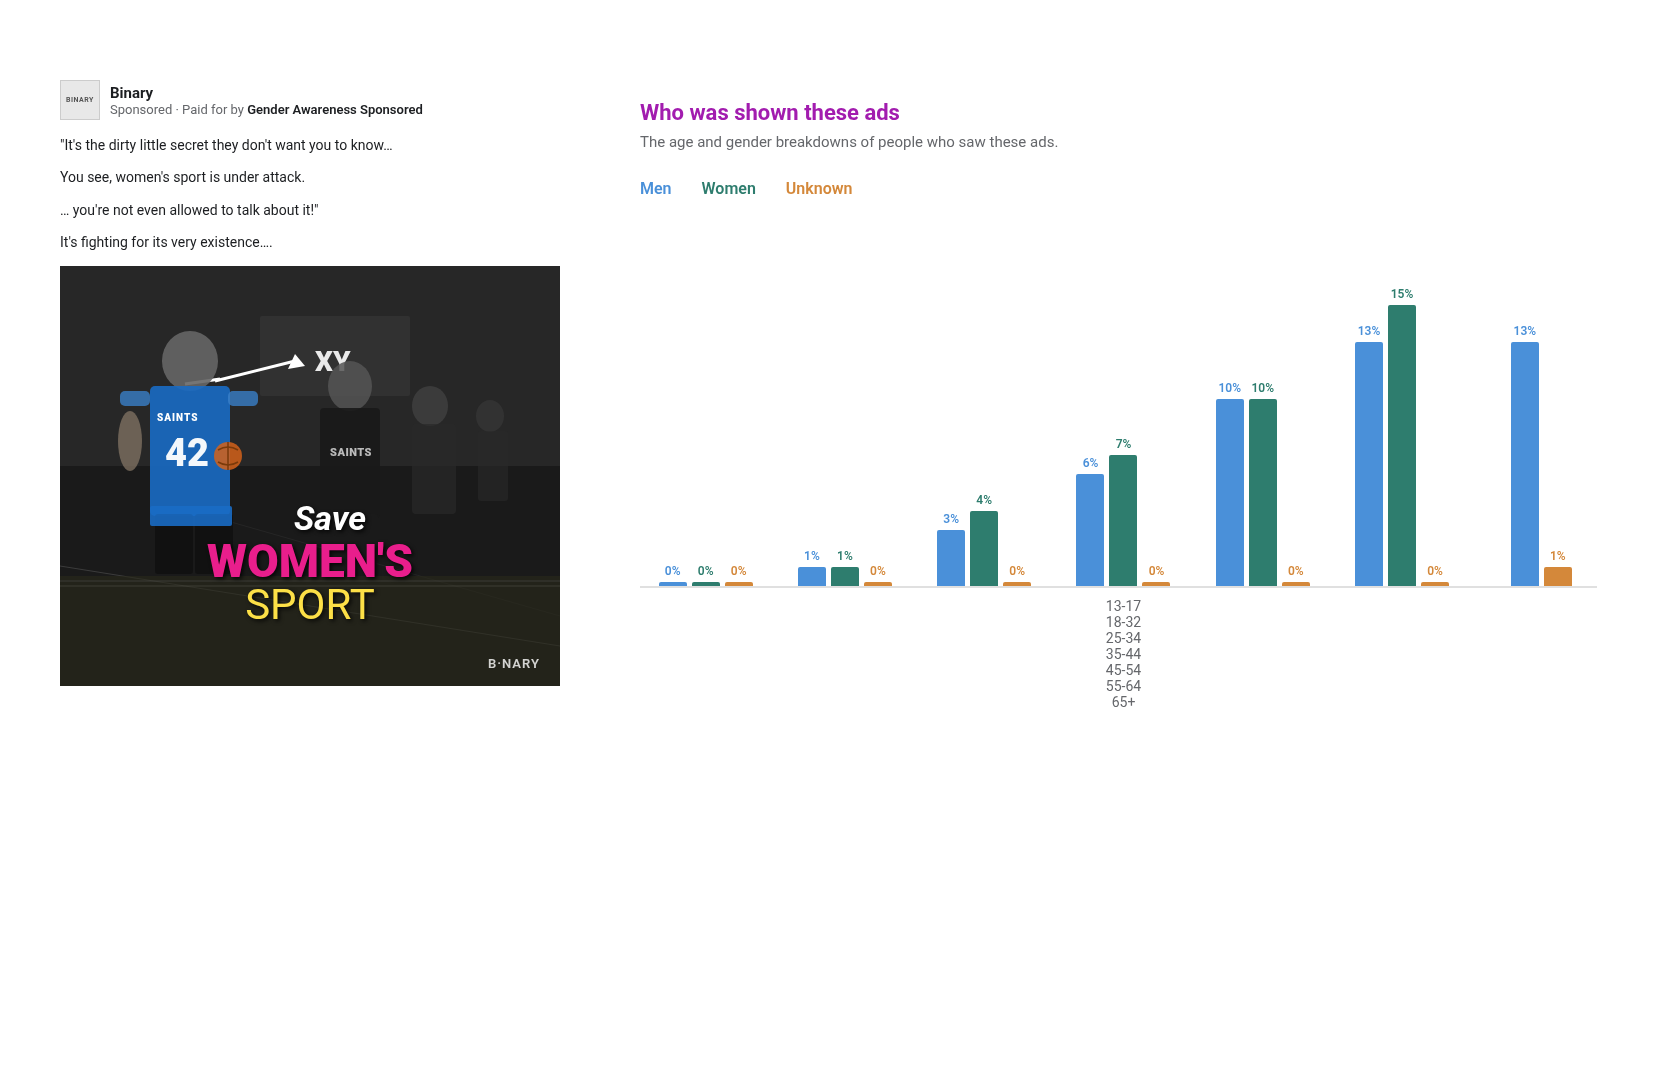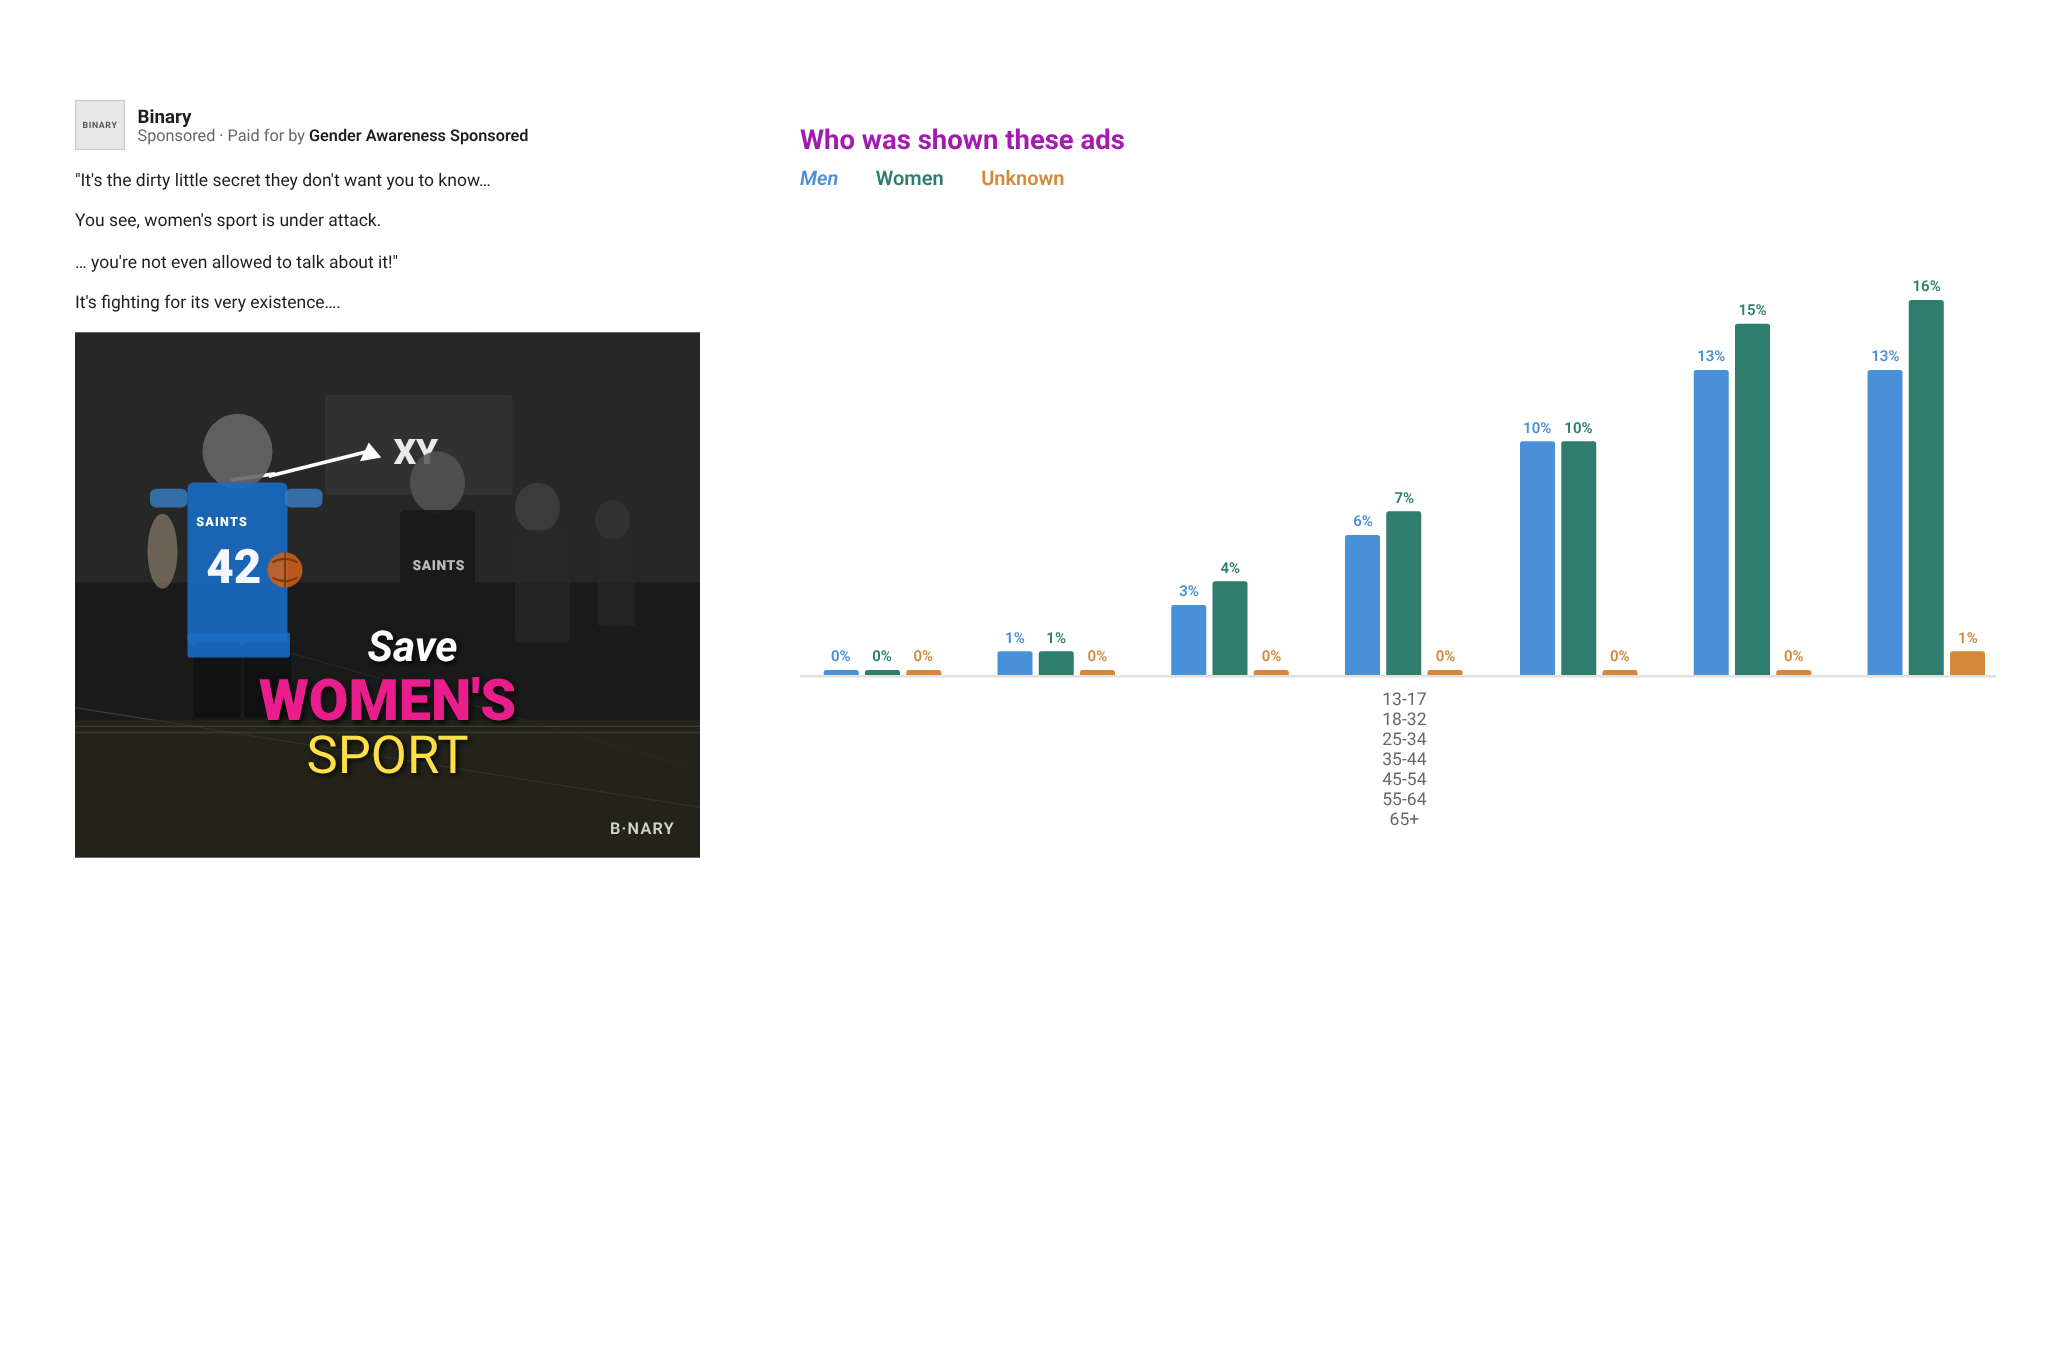--- a/index.html
+++ b/index.html
@@ -146,21 +146,21 @@
       display: flex;
       gap: 30px;
       margin-bottom: 30px;
       align-items: center;
     }
     .legend-item {
       font-size: 16px;
       font-weight: 600;
       cursor: pointer;
     }
-    .legend-men { color: #4a90d9; font-style: italic; }
+    .legend-men { color: #4a90d9; }
     .legend-women { color: #2e7d6e; }
     .legend-unknown { color: #d4883a; }
 
     
     .chart-area {
       position: relative;
       width: 100%;
       height: 420px;
     }
     .bars-container {
@@ -316,20 +316,21 @@
         <div class="save-text">Save</div>
         <div class="womens-text">WOMEN'S</div>
         <div class="sport-text">SPORT</div>
       </div>
       <div class="binary-watermark">B·NARY</div>
     </div>
   </div>
 
   <div class="chart-panel">
     <h2 class="chart-title">Who was shown these ads</h2>
+    <p class="chart-subtitle">The age and gender breakdowns of people who saw these ads.</p>
 
     <div class="legend">
       <span class="legend-item legend-men">Men</span>
       <span class="legend-item legend-women">Women</span>
       <span class="legend-item legend-unknown">Unknown</span>
     </div>
 
     <div class="chart-area">
       <div class="bars-container" id="bars-container">
 
@@ -427,24 +428,20 @@
                 <div class="bar-label-top" style="color: rgb(212, 136, 58);">0%</div>
                 <div class="bar bar-unknown" style="height: 4px;"></div>
               </div>
             </div>
           </div>
           <div class="bar-group">
             <div class="bar-group-bars">
               <div class="bar-wrapper">
                 <div class="bar-label-top" style="color: rgb(74, 144, 217);">13%</div>
                 <div class="bar bar-men" style="height: 243.75px;"></div>
-              </div>
-              <div class="bar-wrapper">
-                <div class="bar-label-top" style="color: rgb(46, 125, 110);">16%</div>
-                <div class="bar bar-women" style="height: 300px;"></div>
               </div>
               <div class="bar-wrapper">
                 <div class="bar-label-top" style="color: rgb(212, 136, 58);">1%</div>
                 <div class="bar bar-unknown" style="height: 18.75px;"></div>
               </div>
             </div>
           </div>
         </div>
       <div class="x-labels" id="x-labels">
 

